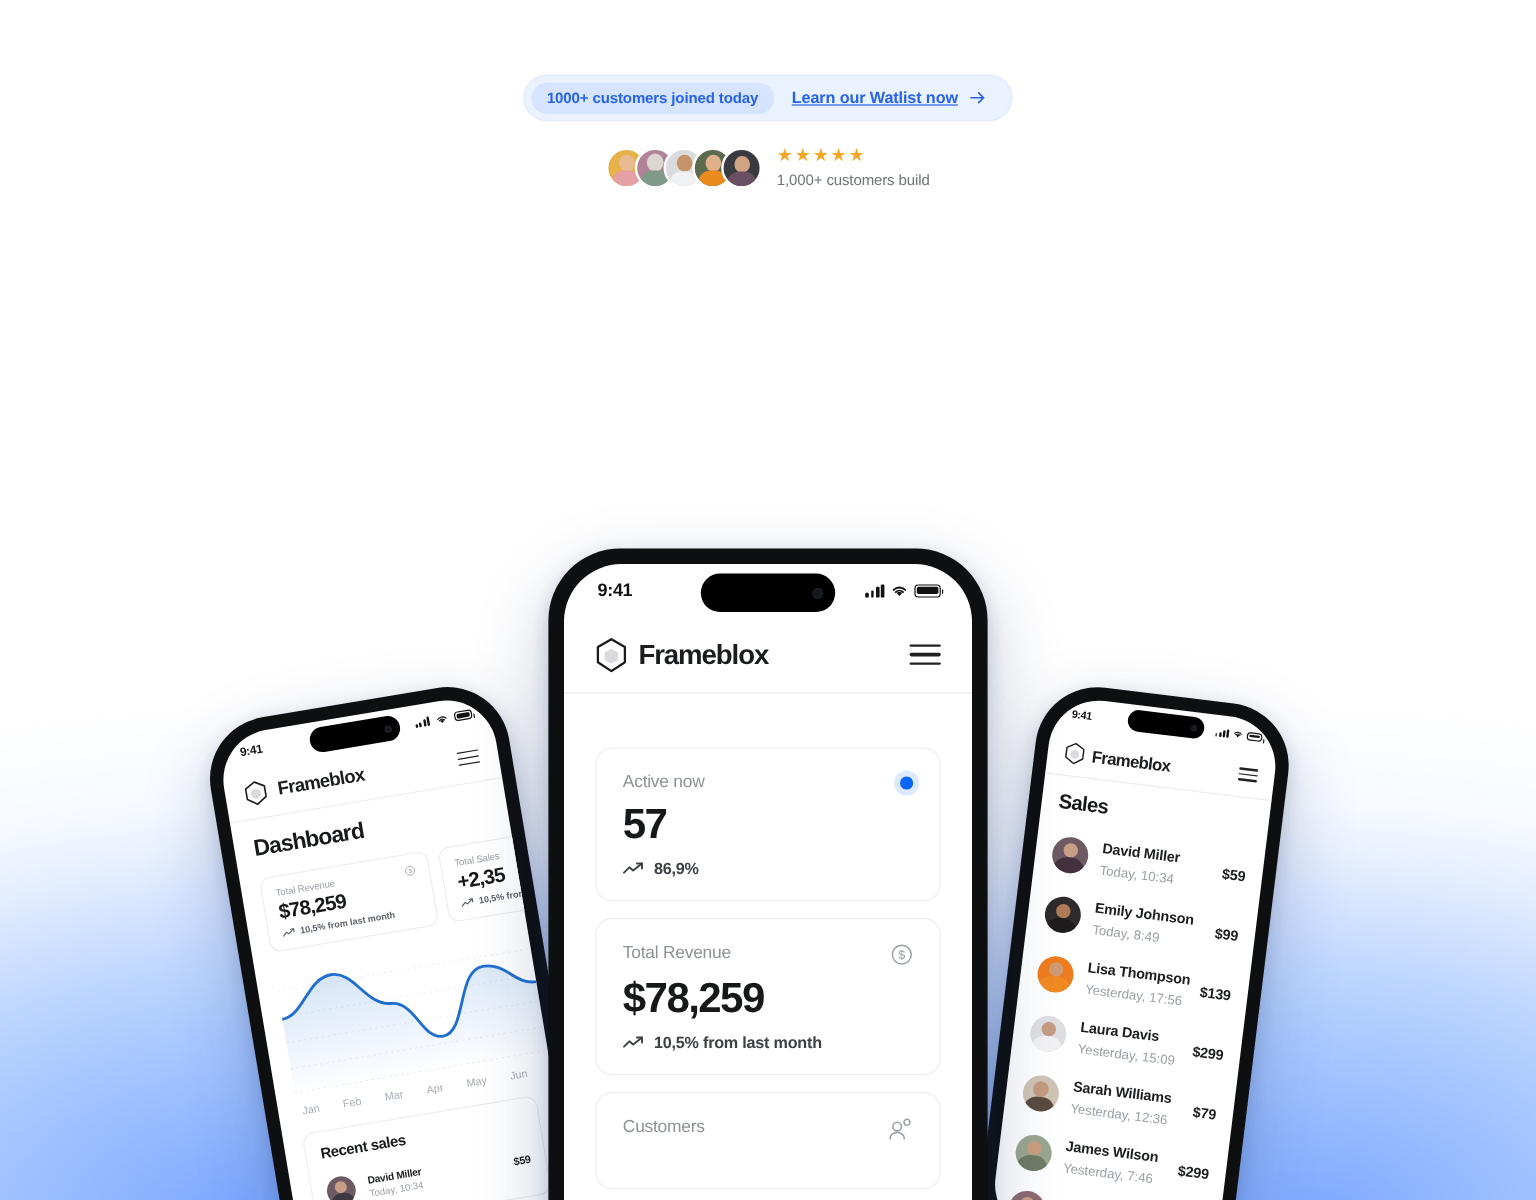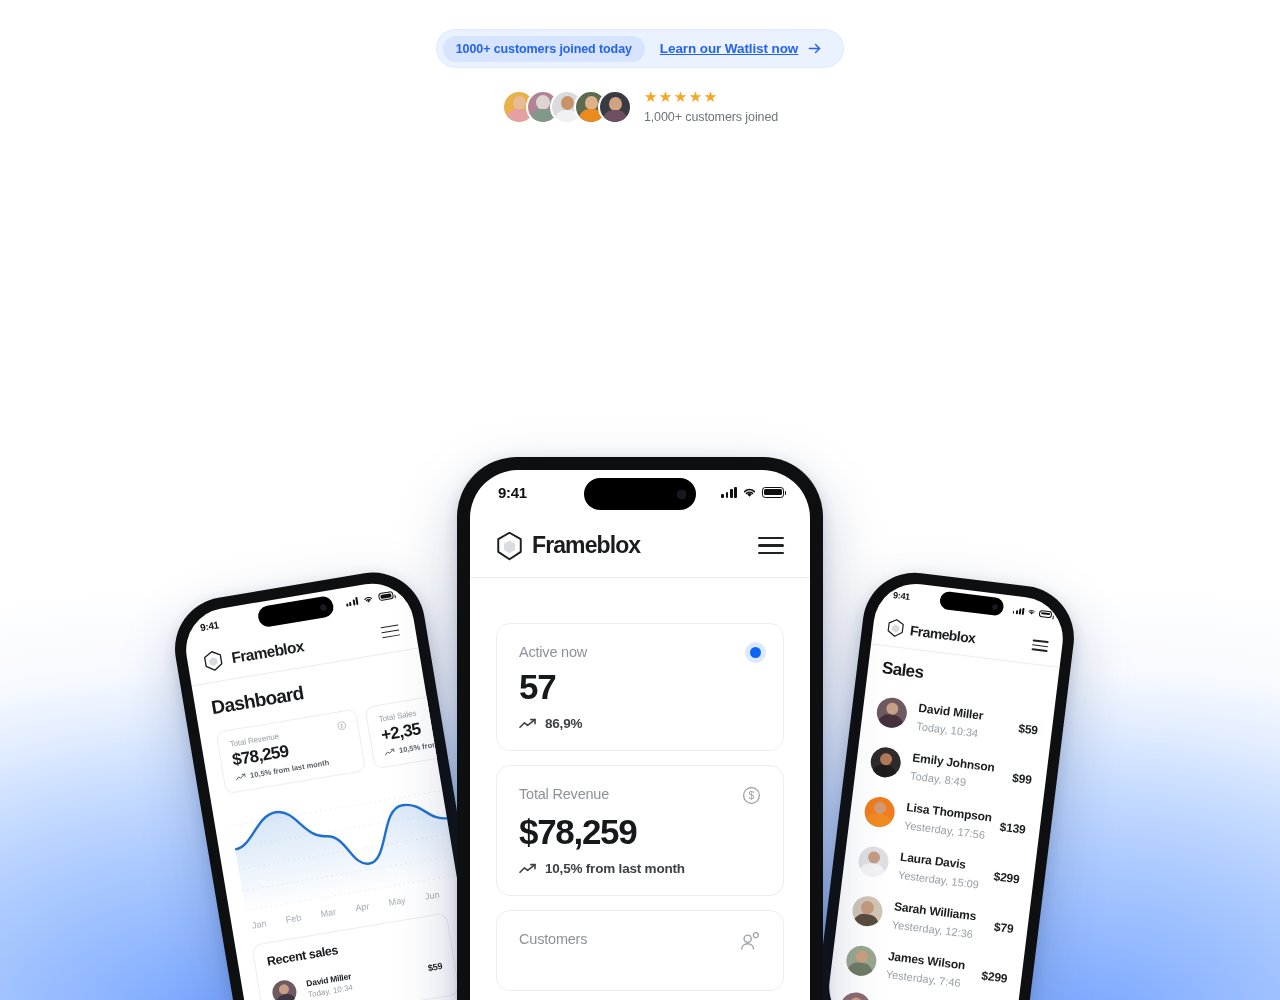--- a/index.html
+++ b/index.html
@@ -20,21 +20,21 @@
       radial-gradient(1400px 620px at 50% 1120px, rgba(80,140,250,0.55) 0%, rgba(150,190,255,0.22) 45%, rgba(255,255,255,0) 75%),
       #ffffff;
     pointer-events:none;
   }
 
   
   #hero{ position:absolute; left:0; top:0; width:1280px; text-align:center; z-index:3; }
 
   #announce-bar{
     display:inline-flex; align-items:center; gap:0;
-    margin-top:30px;
+    margin-top:63px;
     background:#eaf1ff; border-radius:999px; padding:5px 6px;
     box-shadow:0 0 0 1px rgba(219,232,255,.9);
   }
   #announce-pill{
     background:#d6e4ff; color:#2563eb; font-weight:bold; font-size:12.5px;
     border-radius:999px; padding:6px 13px; white-space:nowrap; letter-spacing:-0.1px;
   }
   #announce-link{
     display:inline-flex; align-items:center; gap:9px;
     color:#2563eb; font-weight:bold; font-size:13.5px;
@@ -563,17 +563,17 @@
       </span>
       <span class="avatar" style="background:#3a3b40;">
         <span class="av-face">
           <i style="left:9px;top:5px;width:13px;height:14px;background:#d0a383;"></i>
           <i style="left:3px;top:18px;width:24px;height:16px;border-radius:10px 10px 0 0;background:#6d4f62;"></i>
         </span>
       </span>
     </div>
     <div id="rating-block">
       <div id="stars">★★★★★</div>
-      <div id="rating-caption">1,000+ customers joined</div>
+      <div id="rating-caption">1,000+ customers build</div>
     </div>
   </div>
 
 </div>
 
 </body></html>

